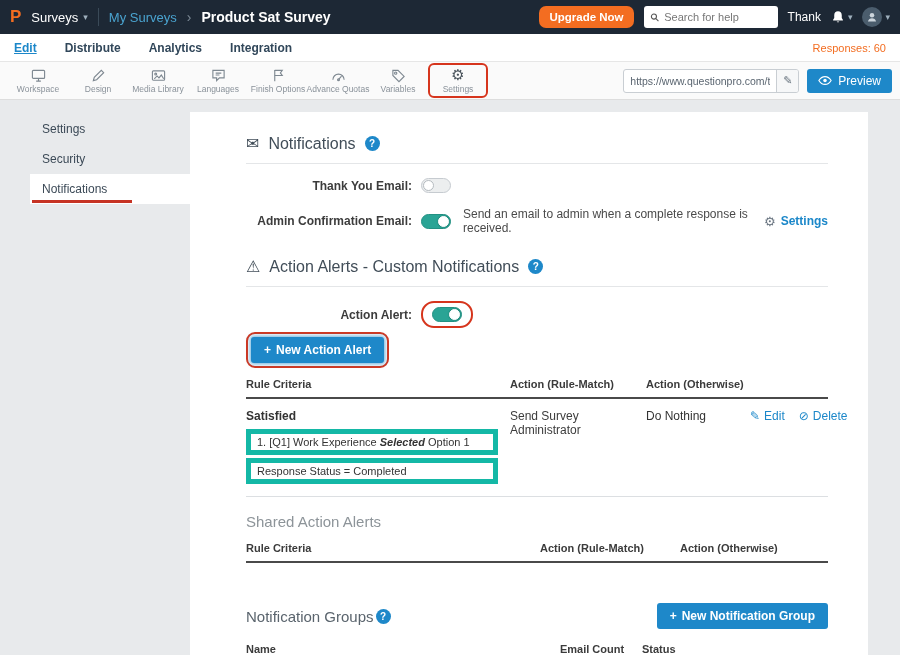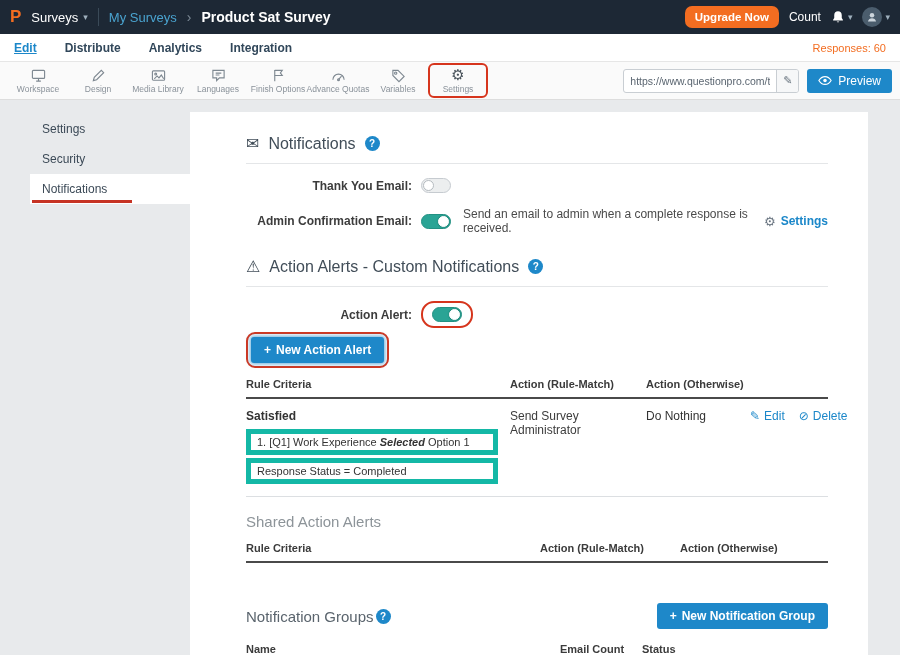--- a/index.html
+++ b/index.html
@@ -181,21 +181,28 @@
   <span class="surveys-dd">
     <span>Surveys</span>
     <span class="caret">▾</span>
   </span>
   <span class="tb-sep"></span>
   <span class="crumb-link">My Surveys</span>
   <span class="crumb-chev">›</span>
   <span class="crumb-title">Product Sat Survey</span>
   <div class="tb-right">
     <button class="btn-upgrade">Upgrade Now</button>
-    <span class="help-link">Count</span>
+    <div class="searchbox">
+      <svg width="11" height="11" viewBox="0 0 16 16" fill="none" stroke="#555" stroke-width="1.8">
+          <circle cx="6.5" cy="6.5" r="4.2"></circle>
+          <path d="M9.8 9.8L14 14"></path>
+        </svg>
+      <input placeholder="Search for help" style="">
+    </div>
+    <span class="help-link">Thank</span>
     <span class="bell-wrap">
       <svg width="14" height="14" viewBox="0 0 16 16" fill="#fff">
           <path d="M8 1.5c-2.6 0-4.3 1.9-4.3 4.5v3.2L2.4 11v1h11.2v-1l-1.3-1.8V6c0-2.6-1.7-4.5-4.3-4.5z"></path>
           <path d="M6.6 13a1.5 1.5 0 0 0 2.8 0z"></path>
         </svg>
       <span class="caret">▾</span>
     </span>
     <span class="avatar-wrap">
       <span class="avatar">
         <svg width="12" height="12" viewBox="0 0 16 16" fill="#cdd6dd">

